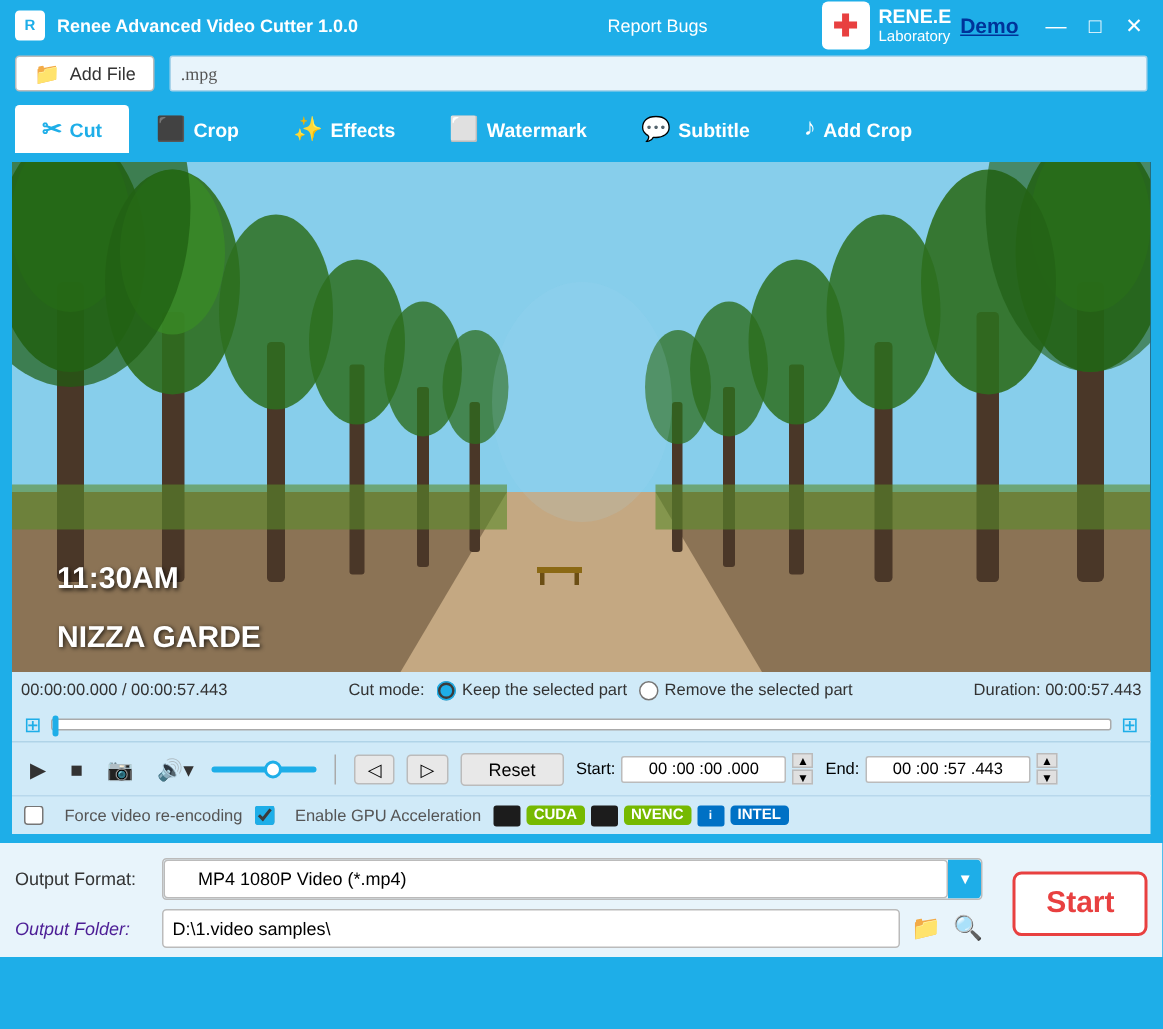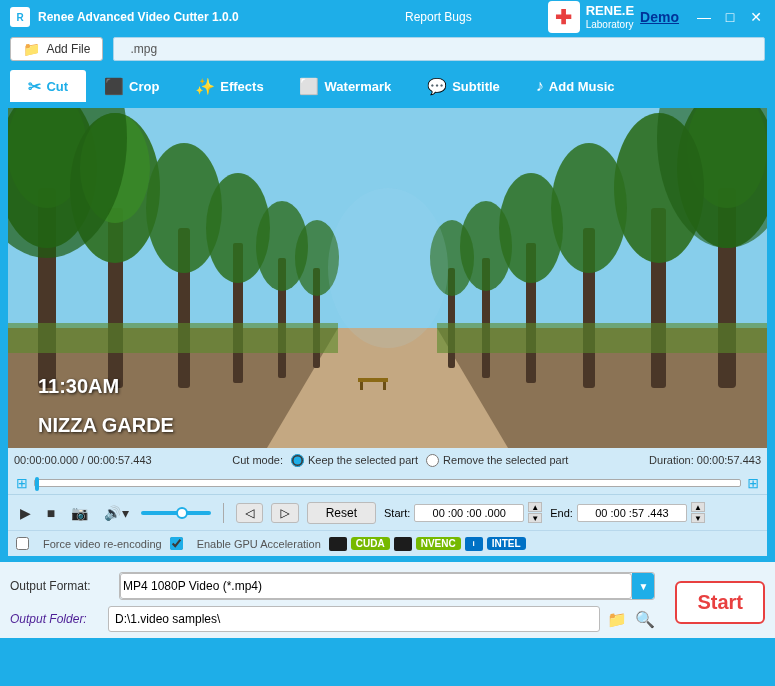--- a/index.html
+++ b/index.html
@@ -103,26 +103,27 @@
     }
     .add-file-btn .file-icon {
       color: #1eaee8;
       font-size: 14px;
     }
     .filename-bar {
       flex: 1;
       background: #e8f4fb;
       border: 1px solid #aad4ea;
       border-radius: 2px;
-      padding: 3px 16px;
+      padding: 3px 6px;
       font-size: 12px;
       color: #555;
       height: 24px;
       display: flex;
       align-items: center;
+      font-family: Liberation Serif, serif;
     }
 
     
     .nav-tabs {
       background: #1eaee8;
       display: flex;
       align-items: center;
       padding: 4px 10px 0 10px;
       gap: 0;
       height: 36px;
@@ -375,35 +376,35 @@
     .intel-badge { background: #0071c5; }
 
     
     .bottom-section {
       background: #e8f4fb;
       padding: 6px 10px;
     }
     .format-row {
       display: flex;
       align-items: center;
-      gap: 19px;
+      gap: 8px;
       margin-bottom: 6px;
     }
     .format-label {
       font-size: 12px;
       color: #333;
       white-space: nowrap;
       width: 90px;
     }
     .format-select {
       flex: 1;
       background: #fff;
       border: 1px solid #bbb;
       border-radius: 3px;
-      padding: 3px 2px;
+      padding: 3px 22px;
       font-size: 12px;
       display: flex;
       align-items: center;
       justify-content: space-between;
       cursor: pointer;
       height: 26px;
     }
     .format-dropdown-btn {
       background: #1eaee8;
       color: #fff;
@@ -546,21 +547,21 @@
   <div class="nav-tab">
     <span class="tab-icon">⬜</span>
     <span>Watermark</span>
   </div>
   <div class="nav-tab">
     <span class="tab-icon">💬</span>
     <span>Subtitle</span>
   </div>
   <div class="nav-tab">
     <span class="tab-icon">♪</span>
-    <span>Add Music</span>
+    <span>Add Crop</span>
   </div>
 </div>
 
 <div class="main-area">
 
   <div class="video-container">
     <svg class="tree-overlay" viewBox="0 0 759 340" preserveAspectRatio="xMidYMid slice" xmlns="http://www.w3.org/2000/svg">
 
       <rect width="759" height="340" fill="#87ceeb"></rect>
 

